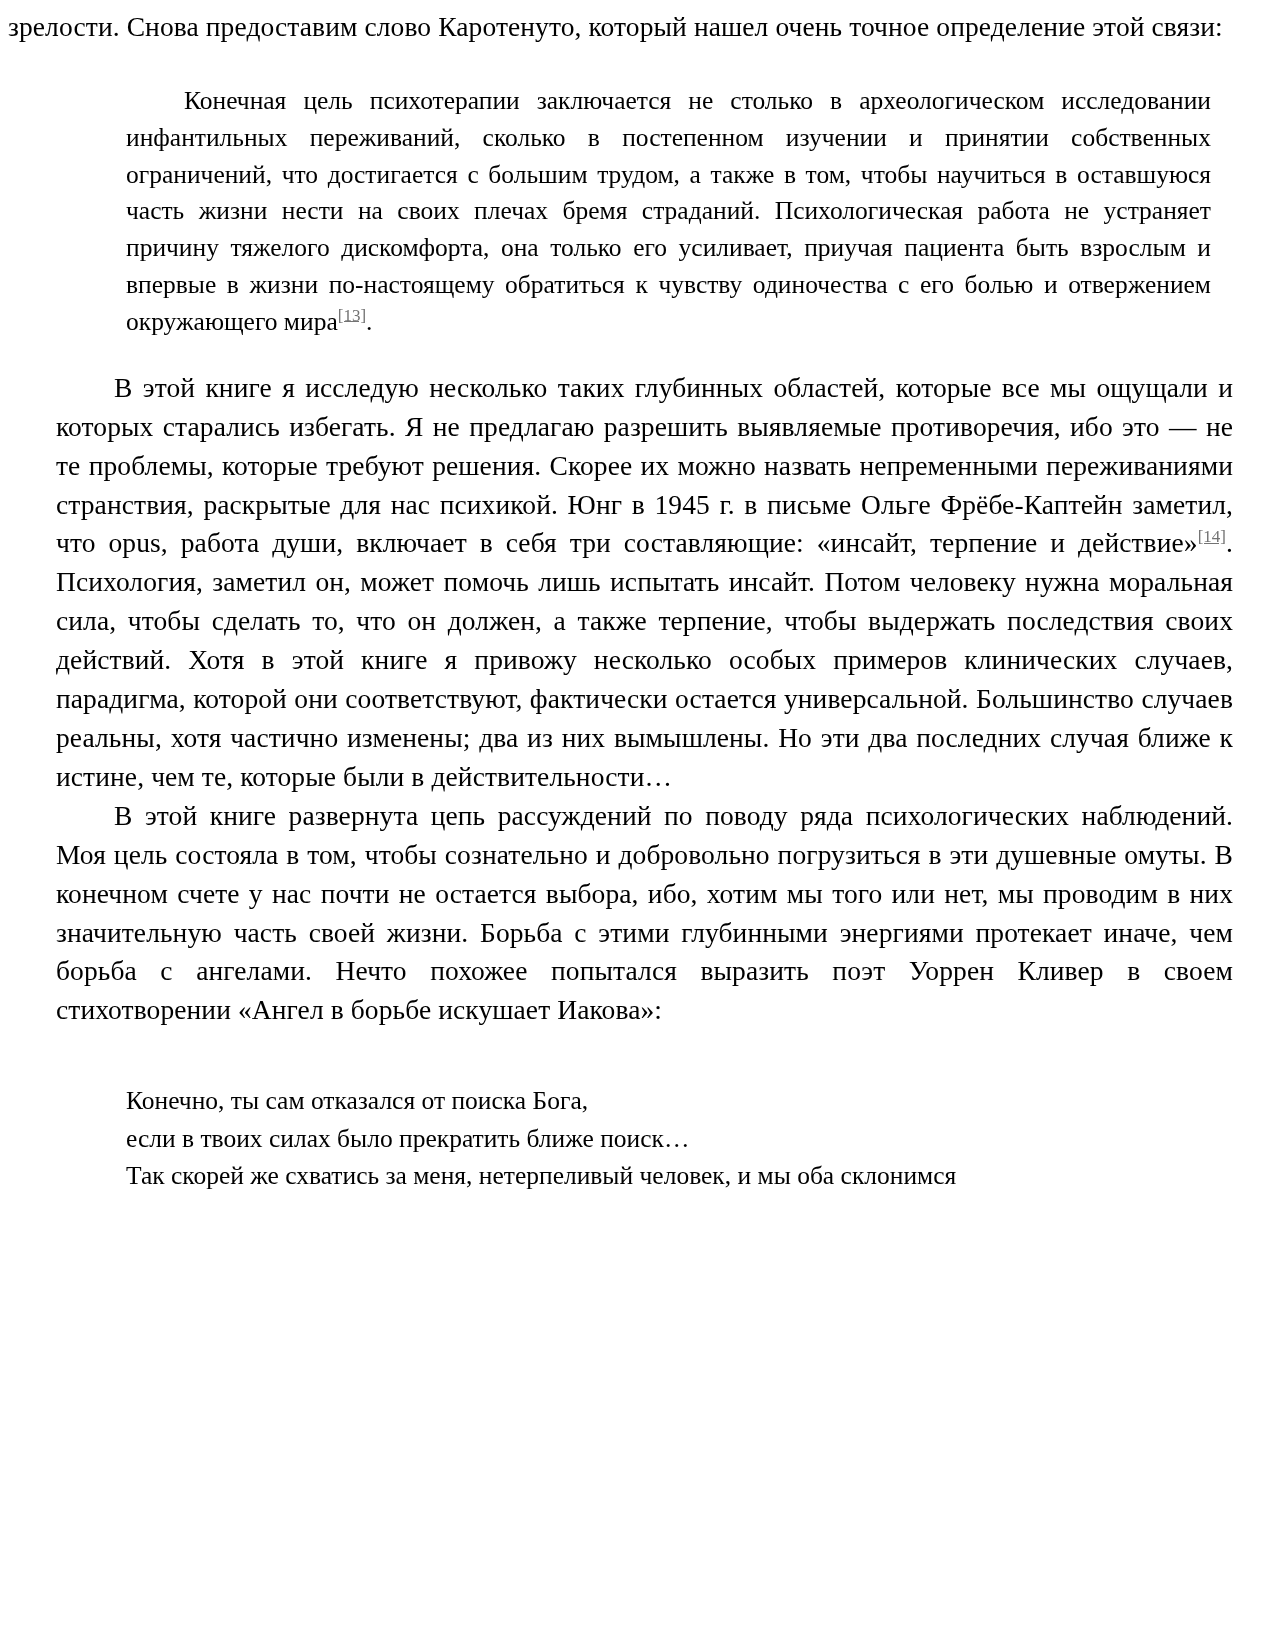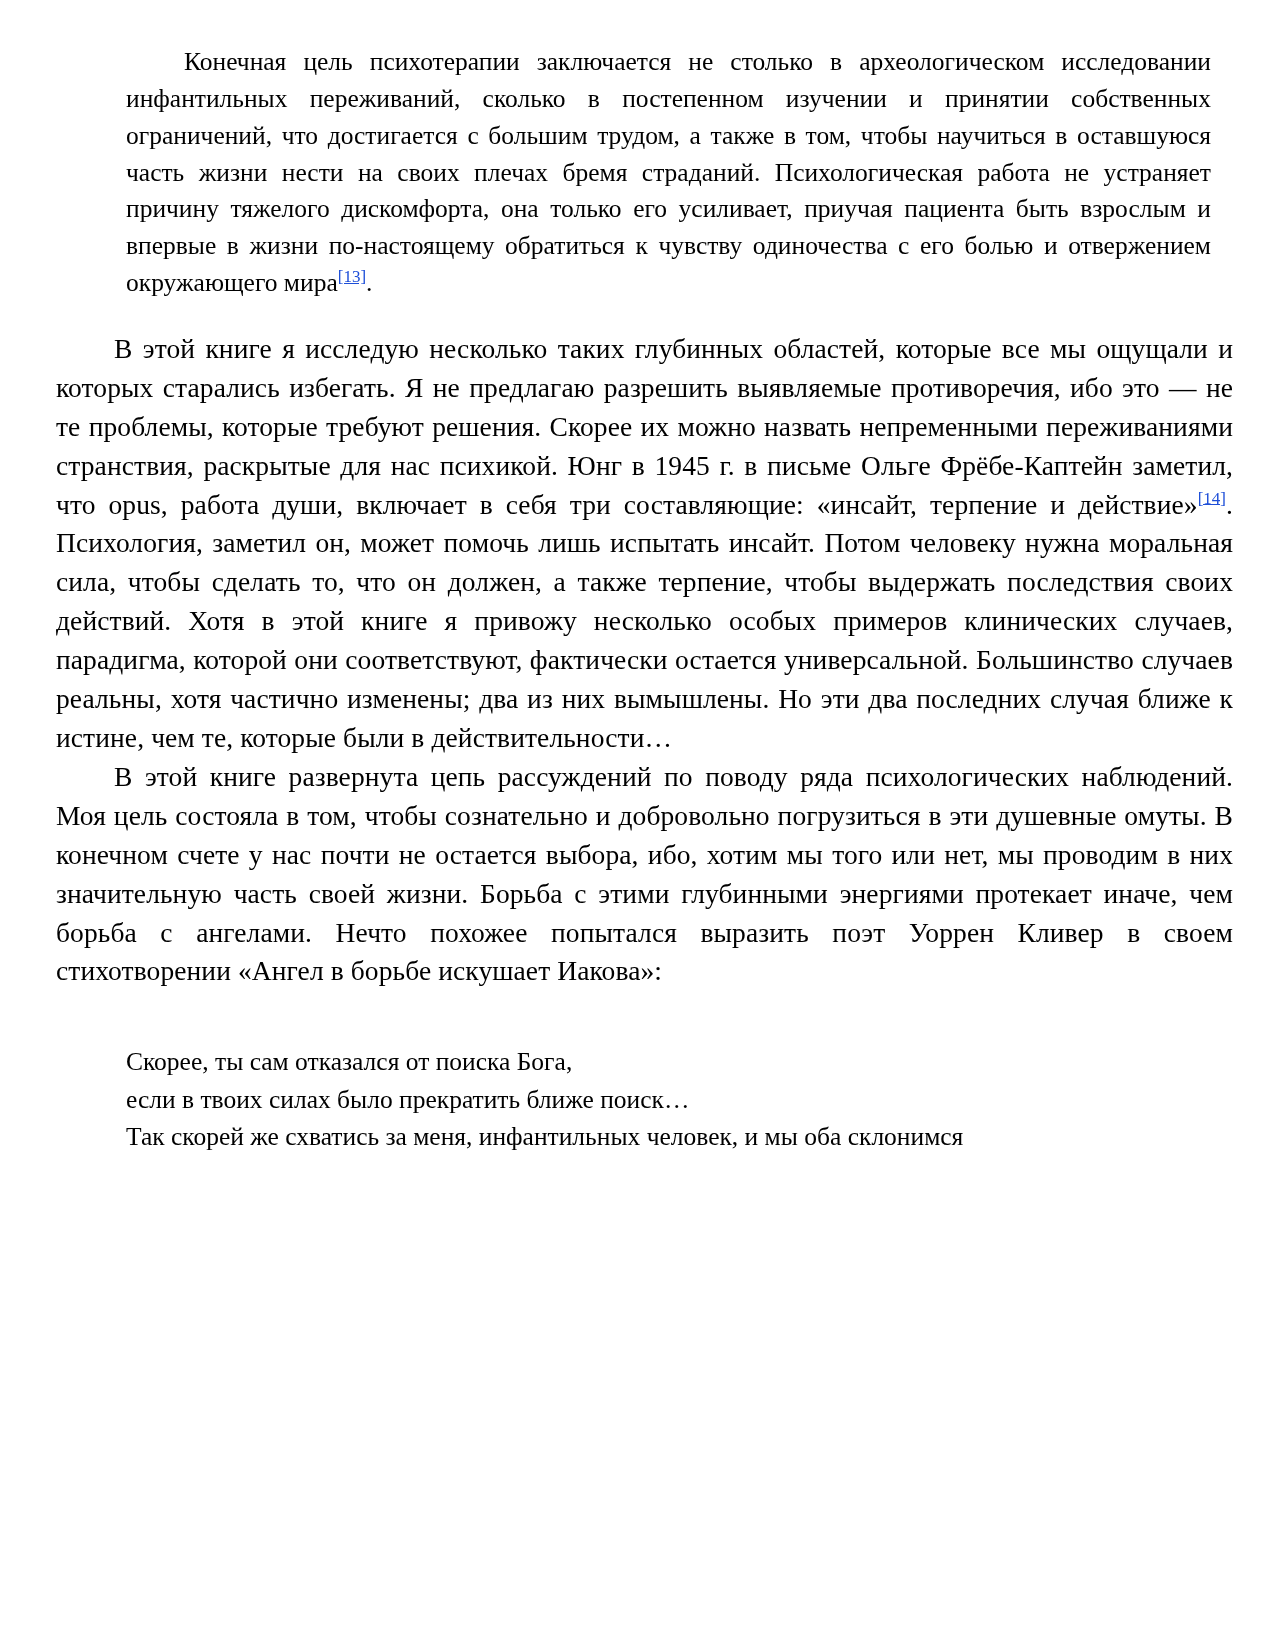--- a/index.html
+++ b/index.html
@@ -58,48 +58,49 @@
   .poem-block {
     margin-left: 118px;
     font-size: 25.5px;
     line-height: 1.47;
     text-align: left;
   }
   .poem-line {
     white-space: nowrap;
   }
   .fnref {
-    color: #1d4ed8;
+    color: #737373;
     text-decoration: underline;
     font-size: 17px;
     vertical-align: super;
     line-height: 0;
     letter-spacing: 0;
     cursor: pointer;
   }
 </style>
 </head>
 <body>
 
 <div id="page">
   <div class="doc-body">
 
+    <p class="para para-cont">зрелости. Снова предоставим слово Каротенуто, который нашел очень точное определение этой связи:</p>
 
     <div class="spacer-36"></div>
 
     <p class="quote-block"><span>Конечная цель психотерапии заключается не столько в археологическом исследовании инфантильных переживаний, сколько в постепенном изучении и принятии собственных ограничений, что достигается с большим трудом, а также в том, чтобы научиться в оставшуюся часть жизни нести на своих плечах бремя страданий. Психологическая работа не устраняет причину тяжелого дискомфорта, она только его усиливает, приучая пациента быть взрослым и впервые в жизни по-настоящему обратиться к чувству одиночества с его болью и отвержением окружающего мира</span><a class="fnref">[13]</a><span>.</span></p>
 
     <div class="spacer-28"></div>
 
     <p class="para para-indent"><span>В этой книге я исследую несколько таких глубинных областей, которые все мы ощущали и которых старались избегать. Я не предлагаю разрешить выявляемые противоречия, ибо это — не те проблемы, которые требуют решения. Скорее их можно назвать непременными переживаниями странствия, раскрытые для нас психикой. Юнг в 1945 г. в письме Ольге Фрёбе-Каптейн заметил, что opus, работа души, включает в себя три составляющие: «инсайт, терпение и действие»</span><a class="fnref">[14]</a><span>. Психология, заметил он, может помочь лишь испытать инсайт. Потом человеку нужна моральная сила, чтобы сделать то, что он должен, а также терпение, чтобы выдержать последствия своих действий. Хотя в этой книге я привожу несколько особых примеров клинических случаев, парадигма, которой они соответствуют, фактически остается универсальной. Большинство случаев реальны, хотя частично изменены; два из них вымышлены. Но эти два последних случая ближе к истине, чем те, которые были в действительности…</span></p>
 
     <p class="para para-indent">В этой книге развернута цепь рассуждений по поводу ряда психологических наблюдений. Моя цель состояла в том, чтобы сознательно и добровольно погрузиться в эти душевные омуты. В конечном счете у нас почти не остается выбора, ибо, хотим мы того или нет, мы проводим в них значительную часть своей жизни. Борьба с этими глубинными энергиями протекает иначе, чем борьба с ангелами. Нечто похожее попытался выразить поэт Уоррен Кливер в своем стихотворении «Ангел в борьбе искушает Иакова»:</p>
 
     <div class="spacer-52"></div>
 
     <div class="poem-block">
-      <p class="poem-line">Скорее, ты сам отказался от поиска Бога,</p>
+      <p class="poem-line">Конечно, ты сам отказался от поиска Бога,</p>
       <p class="poem-line">если в твоих силах было прекратить ближе поиск…</p>
-      <p class="poem-line">Так скорей же схватись за меня, инфантильных человек, и мы оба склонимся</p>
+      <p class="poem-line">Так скорей же схватись за меня, нетерпеливый человек, и мы оба склонимся</p>
     </div>
 
   </div>
 </div>
 
 </body></html>

